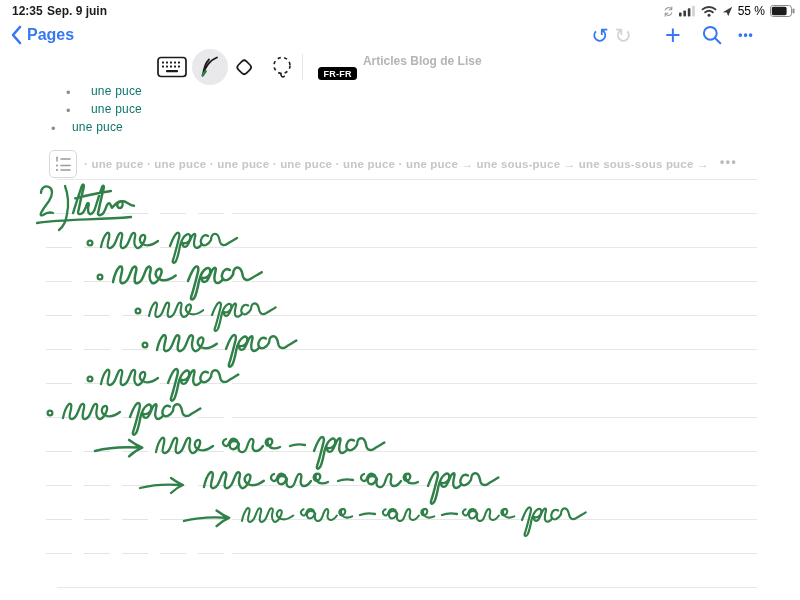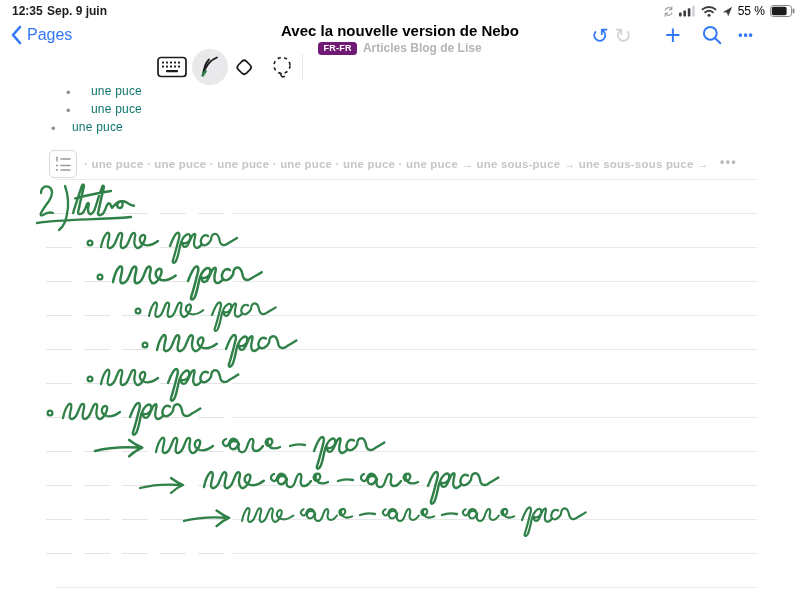--- a/index.html
+++ b/index.html
@@ -7,24 +7,24 @@
           font-family:"Liberation Sans",sans-serif;color:#1c1c1e;}
   
   .statusbar{position:absolute;top:0;left:0;right:0;height:22px;}
   .sb-time{position:absolute;left:12px;top:4px;font-size:12px;font-weight:700;}
   .sb-date{position:absolute;left:47px;top:4px;font-size:12px;font-weight:600;}
   .sb-right{position:absolute;right:5px;top:3px;display:flex;align-items:center;gap:5px;height:16px;}
   .sb-pct{font-size:12px;color:#000;}
   
   .navbar{position:absolute;top:22px;left:0;right:0;height:34px;}
   .back{position:absolute;left:10px;top:3px;display:flex;align-items:center;gap:5px;color:#3478f6;cursor:pointer;}
-  .back-label{font-size:16px;}
+  .back-label{font-size:16px;font-weight:bold;}
   .nav-title{position:absolute;left:200px;right:200px;top:0;text-align:center;font-size:15px;font-weight:700;color:#000;}
   .nav-sub{position:absolute;left:200px;right:200px;top:19px;display:flex;justify-content:center;align-items:center;gap:6px;}
-  .lang-badge{background:#701a75;color:#fff;font-size:9px;font-weight:700;padding:1.5px 5px;border-radius:3.5px;letter-spacing:.3px;}
+  .lang-badge{background:#000000;color:#fff;font-size:9px;font-weight:700;padding:1.5px 5px;border-radius:3.5px;letter-spacing:.3px;margin-top:26px;}
   .notebook{font-size:12px;color:#b4b4b9;font-weight:700;}
   .nav-ico{position:absolute;top:0;width:26px;height:26px;display:flex;align-items:center;justify-content:center;cursor:pointer;}
   .glyph{font-size:21px;color:#3478f6;line-height:1;}
   .glyph.disabled{color:#d3d3d7;}
   .plus-glyph{font-size:27px;font-weight:300;color:#3478f6;line-height:1;}
   .more-glyph{font-size:12px;letter-spacing:1px;color:#3478f6;font-weight:700;}
   
   .toolbar{position:absolute;top:48px;left:0;right:0;height:37px;border-bottom:1px solid #ededf0;}
   .tool{position:absolute;top:1px;width:36px;height:36px;display:flex;align-items:center;justify-content:center;cursor:pointer;border-radius:50%;}
   .tool.selected{background:#e9e9ec;}
@@ -86,21 +86,20 @@
     </div>
   </div>
 
   <div class="navbar">
     <div class="back">
       <svg width="12" height="20" viewBox="0 0 12 20">
         <path d="M10,2 L3,10 L10,18" stroke="#3478f6" stroke-width="2.6" fill="none" stroke-linecap="round" stroke-linejoin="round"></path>
       </svg>
       <span class="back-label">Pages</span>
     </div>
-    <div class="nav-title">Avec la nouvelle version de Nebo</div>
     <div class="nav-sub">
       <span class="lang-badge">FR-FR</span>
       <span class="notebook">Articles Blog de Lise</span>
     </div>
     <div class="nav-ico" style="left:587px;">
       <span class="glyph">↺</span>
     </div>
     <div class="nav-ico" style="left:610px;">
       <span class="glyph disabled">↻</span>
     </div>

